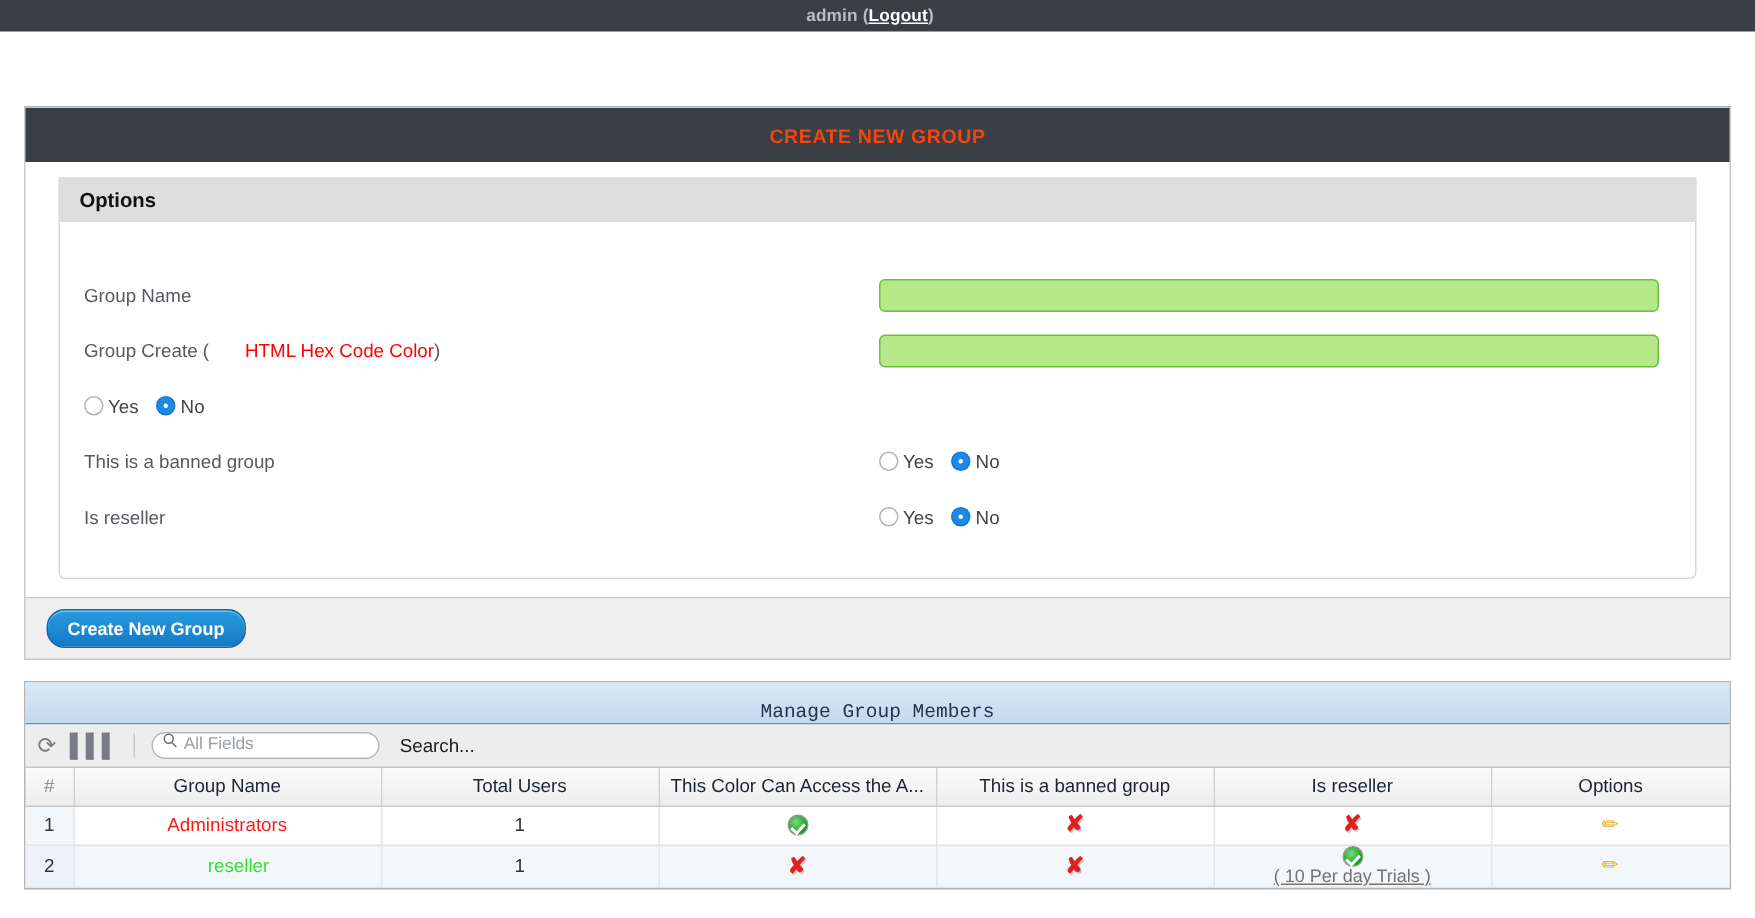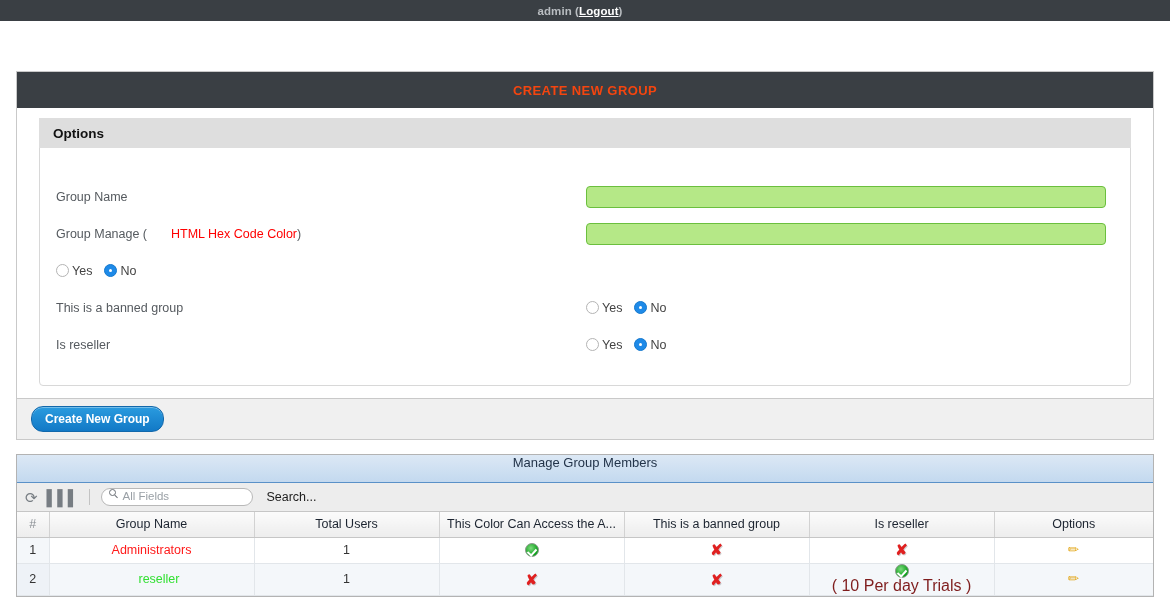--- a/index.html
+++ b/index.html
@@ -161,22 +161,23 @@
 
   .grid-wrap {
     border: 1px solid #b3b3b3;
     background: #ffffff;
   }
   .grid-header {
     height: 28px;
     background: linear-gradient(#dce8f5, #c3d9ef);
     border-bottom: 1px solid #5a91c8;
     display: flex;
-    align-items: flex-start;
+    align-items: flex-end;
     justify-content: center;
+    font-family: Liberation Mono, monospace;
   }
   .grid-header span {
     font-size: 13px;
     color: #23344a;
   }
 
   .grid-toolbar {
     height: 29px;
     background: #ededed;
     border-bottom: 1px solid #c6c6c6;
@@ -300,23 +301,24 @@
     display: inline-block;
     color: #e02020;
     font-size: 15px;
     font-weight: bold;
     line-height: 14px;
     vertical-align: middle;
     text-shadow: 1px 1px 0 rgba(0,0,0,.18);
   }
   .sub-note {
     display: block;
-    font-size: 16px;
-    color: #7f1d1d;
+    font-size: 12px;
+    color: #737373;
     margin-top: -1px;
+    text-decoration: underline;
   }
   .pencil {
     display: inline-block;
     transform: rotate(-45deg);
     font-size: 13px;
     color: #e3a81b;
     line-height: 1;
   }
 </style>
 </head>
@@ -344,21 +346,21 @@
         </div>
 
         <div class="form-rows">
 
           <div class="frow">
             <div class="flabel">Group Name</div>
             <input class="ginput" type="text" value="" style="">
           </div>
 
           <div class="frow">
-            <div class="flabel"><span>Group Manage (</span><a href="#">HTML Hex Code Color</a><span>)</span></div>
+            <div class="flabel"><span>Group Create (</span><a href="#">HTML Hex Code Color</a><span>)</span></div>
             <input class="ginput" type="text" value="" style="">
           </div>
 
           <div class="frow">
             <div class="radio-group">
               <span class="radio-dot"></span>
               <span class="radio-label">Yes</span>
               <span class="radio-dot on"></span>
               <span class="radio-label">No</span>
             </div>

